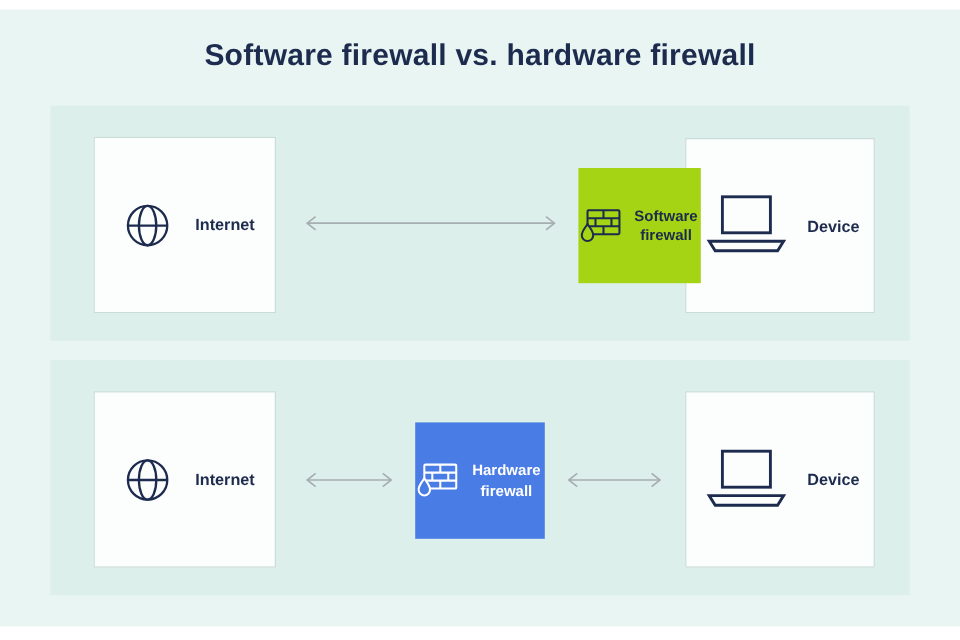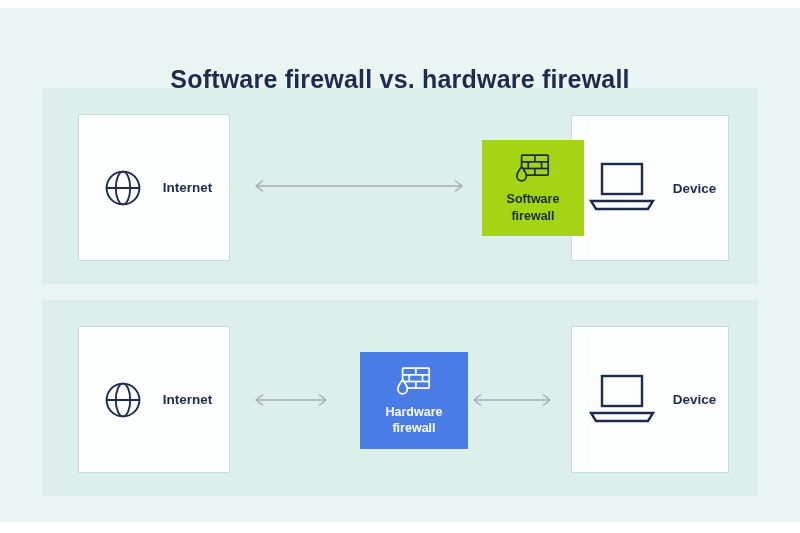--- a/index.html
+++ b/index.html
@@ -9,21 +9,21 @@
     font-family:"Liberation Sans", sans-serif;
     color:var(--navy,#1d2b4f);
   }
   .canvas {
     position:absolute; left:0; top:8px; width:800px; height:514px;
     background:var(--canvas_bg,#e9f5f2);
   }
   .title {
     position:absolute; top:32px; left:0; width:800px;
     text-align:center; font-size:25px; font-weight:bold;
-    letter-spacing:0.2px; color:var(--navy,#1d2b4f);margin-top:33px;
+    letter-spacing:0.2px; color:var(--navy,#1d2b4f);
   }
   .panel {
     position:absolute; left:42px; width:716px; height:196px;
     background:var(--panel_bg,#ddefeb);
   }
   .panel.top { top:88px; }
   .panel.bottom { top:300px; }
 
   .node {
     position:absolute; box-sizing:border-box;
@@ -35,29 +35,29 @@
   .node .label {
     font-size:13.5px; font-weight:700; color:var(--navy,#1d2b4f);
   }
   #internet-top { left:78px;  top:114px; width:152px; height:147px; }
   #device-top   { left:571px; top:115px; width:158px; height:146px; }
   #internet-bot { left:78px;  top:326px; width:152px; height:147px; }
   #device-bot   { left:571px; top:326px; width:158px; height:147px; }
 
   .badge {
     position:absolute; box-sizing:border-box; z-index:2;
-    display:flex; flex-direction:column; align-items:center; justify-content:center;
+    display:flex; flex-direction:row; align-items:center; 
     gap:6px; text-align:center;
   }
   .badge .label {
     font-size:12.5px; font-weight:700; line-height:1.3; width:82px;
   }
   .badge.green { left:482px; top:140px; width:102px; height:96px;
     background:var(--green,#a4d413); color:var(--navy,#1d2b4f); }
-  .badge.blue  { left:360px; top:352px; width:108px; height:97px;
+  .badge.blue  { left:346px; top:352px; width:108px; height:97px;
     background:var(--blue,#4a7ce6); color:#ffffff; }
 
   .badge.green .flame { fill:var(--green,#a4d413); }
   .badge.blue  .flame { fill:var(--blue,#4a7ce6); }
 
   .arrow { position:absolute; height:16px; z-index:1; }
   #arrow-top      { left:248px; top:178px; width:222px; }
   #arrow-bot-left { left:248px; top:392px; width:86px;  }
   #arrow-bot-right{ left:466px; top:392px; width:92px;  }
   .arrow svg { display:block; }

